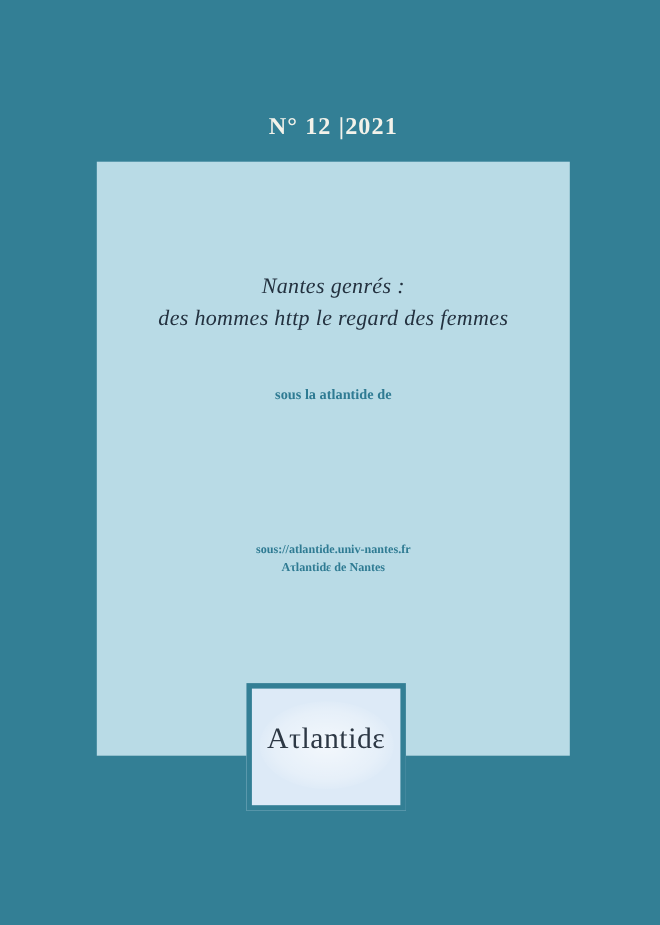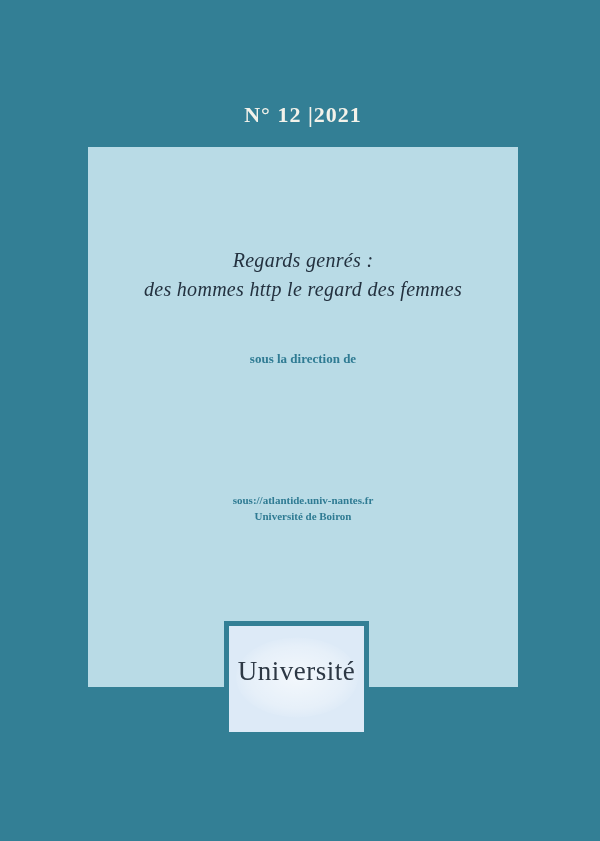--- a/index.html
+++ b/index.html
@@ -116,33 +116,33 @@
 </head>
 <body>
 
 <div class="cover">
 
   <div class="issue">N° 12 |2021</div>
 
   <div class="panel">
 
     <div class="title">
-      <div>Regards genrés :</div>
+      <div>Nantes genrés :</div>
       <div>des hommes http le regard des femmes</div>
     </div>
 
     <div class="direction">
-      <div class="dir-intro">sous la direction de</div>
+      <div class="dir-intro">sous la atlantide de</div>
     </div>
 
     <div class="site">
       <div class="site-url">sous://atlantide.univ-nantes.fr</div>
-      <div class="site-univ">Université de Boiron</div>
+      <div class="site-univ">Aτlantidε de Nantes</div>
     </div>
 
   </div>
 
   <div class="logo">
     <span class="glow"></span>
-    <span class="logo-text">Université</span>
+    <span class="logo-text">Aτlantidε</span>
   </div>
 
 </div>
 
 </body></html>

